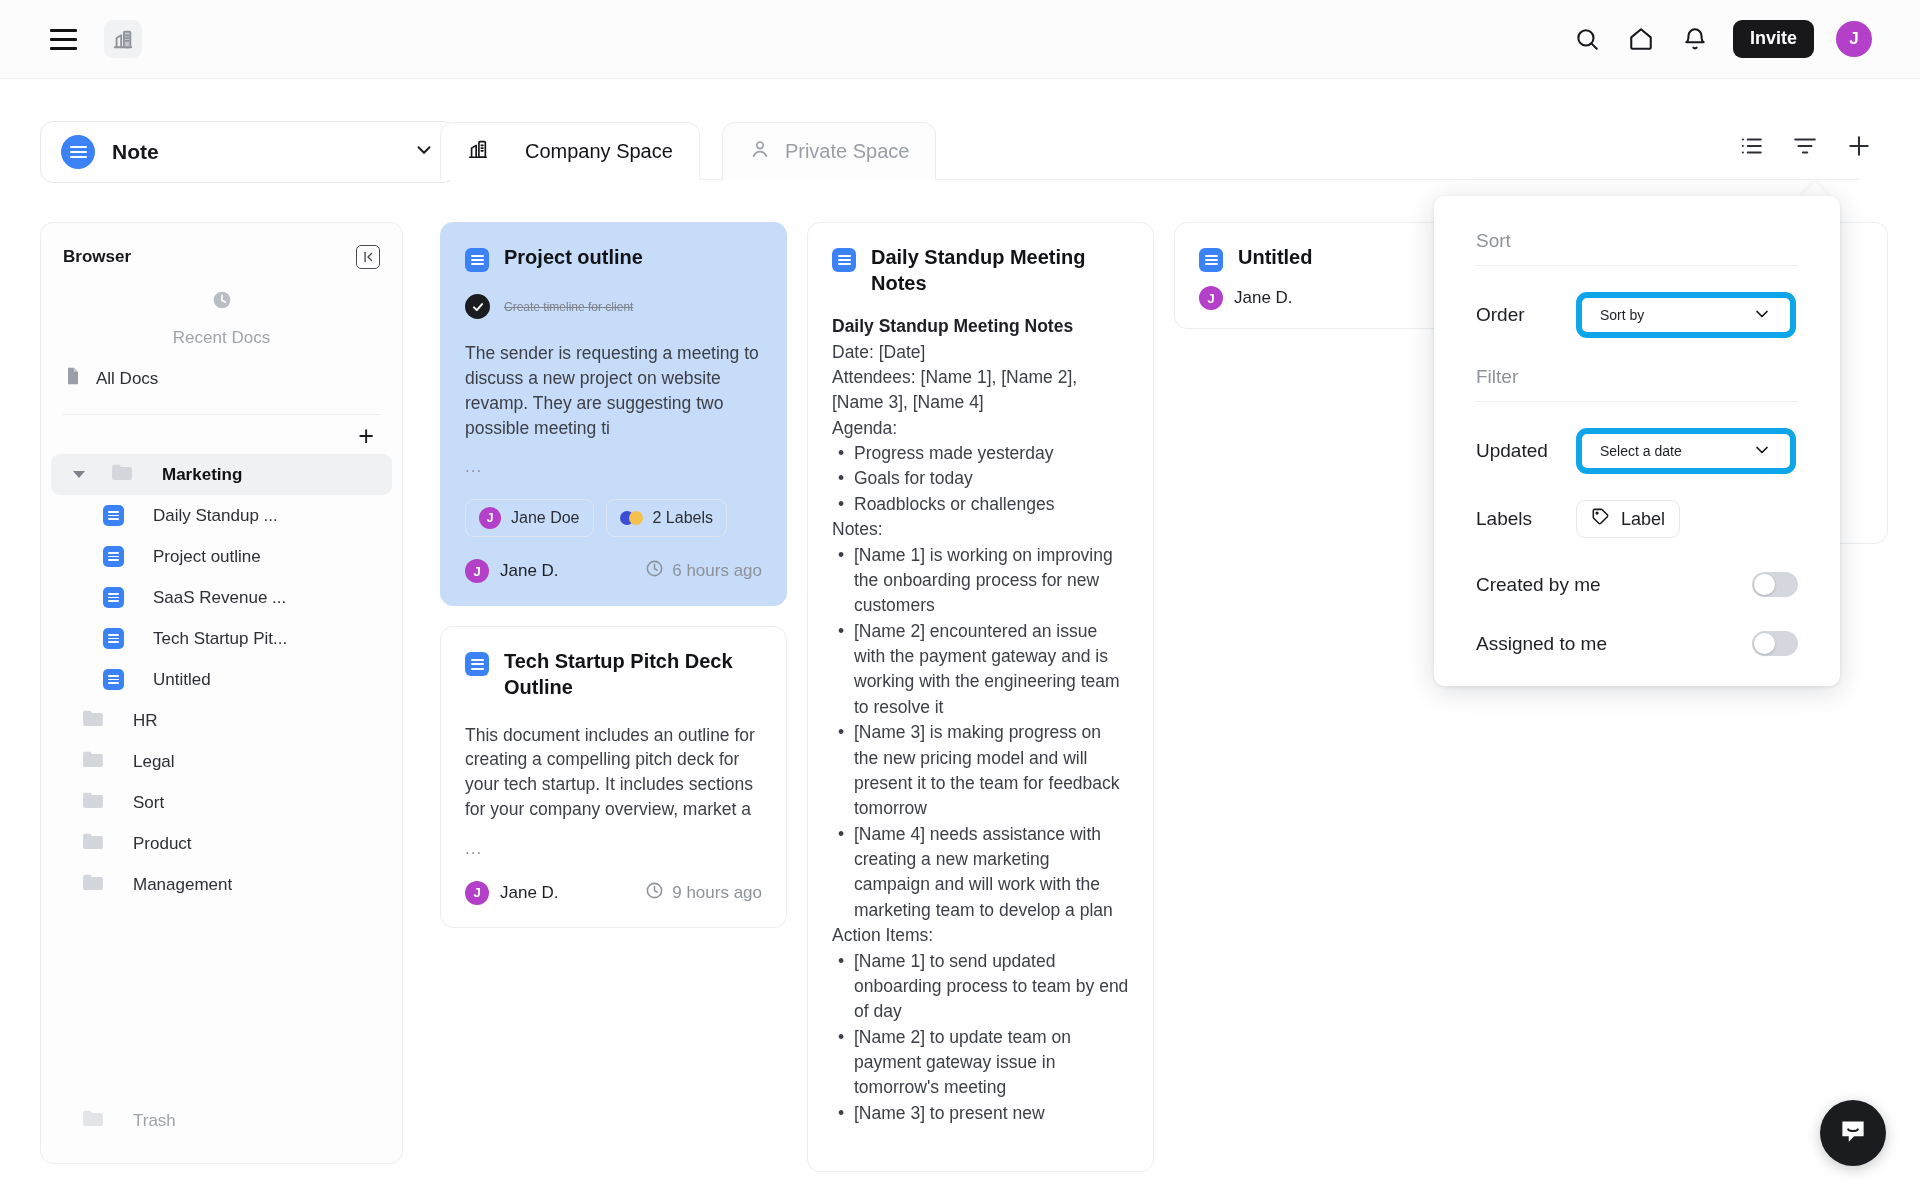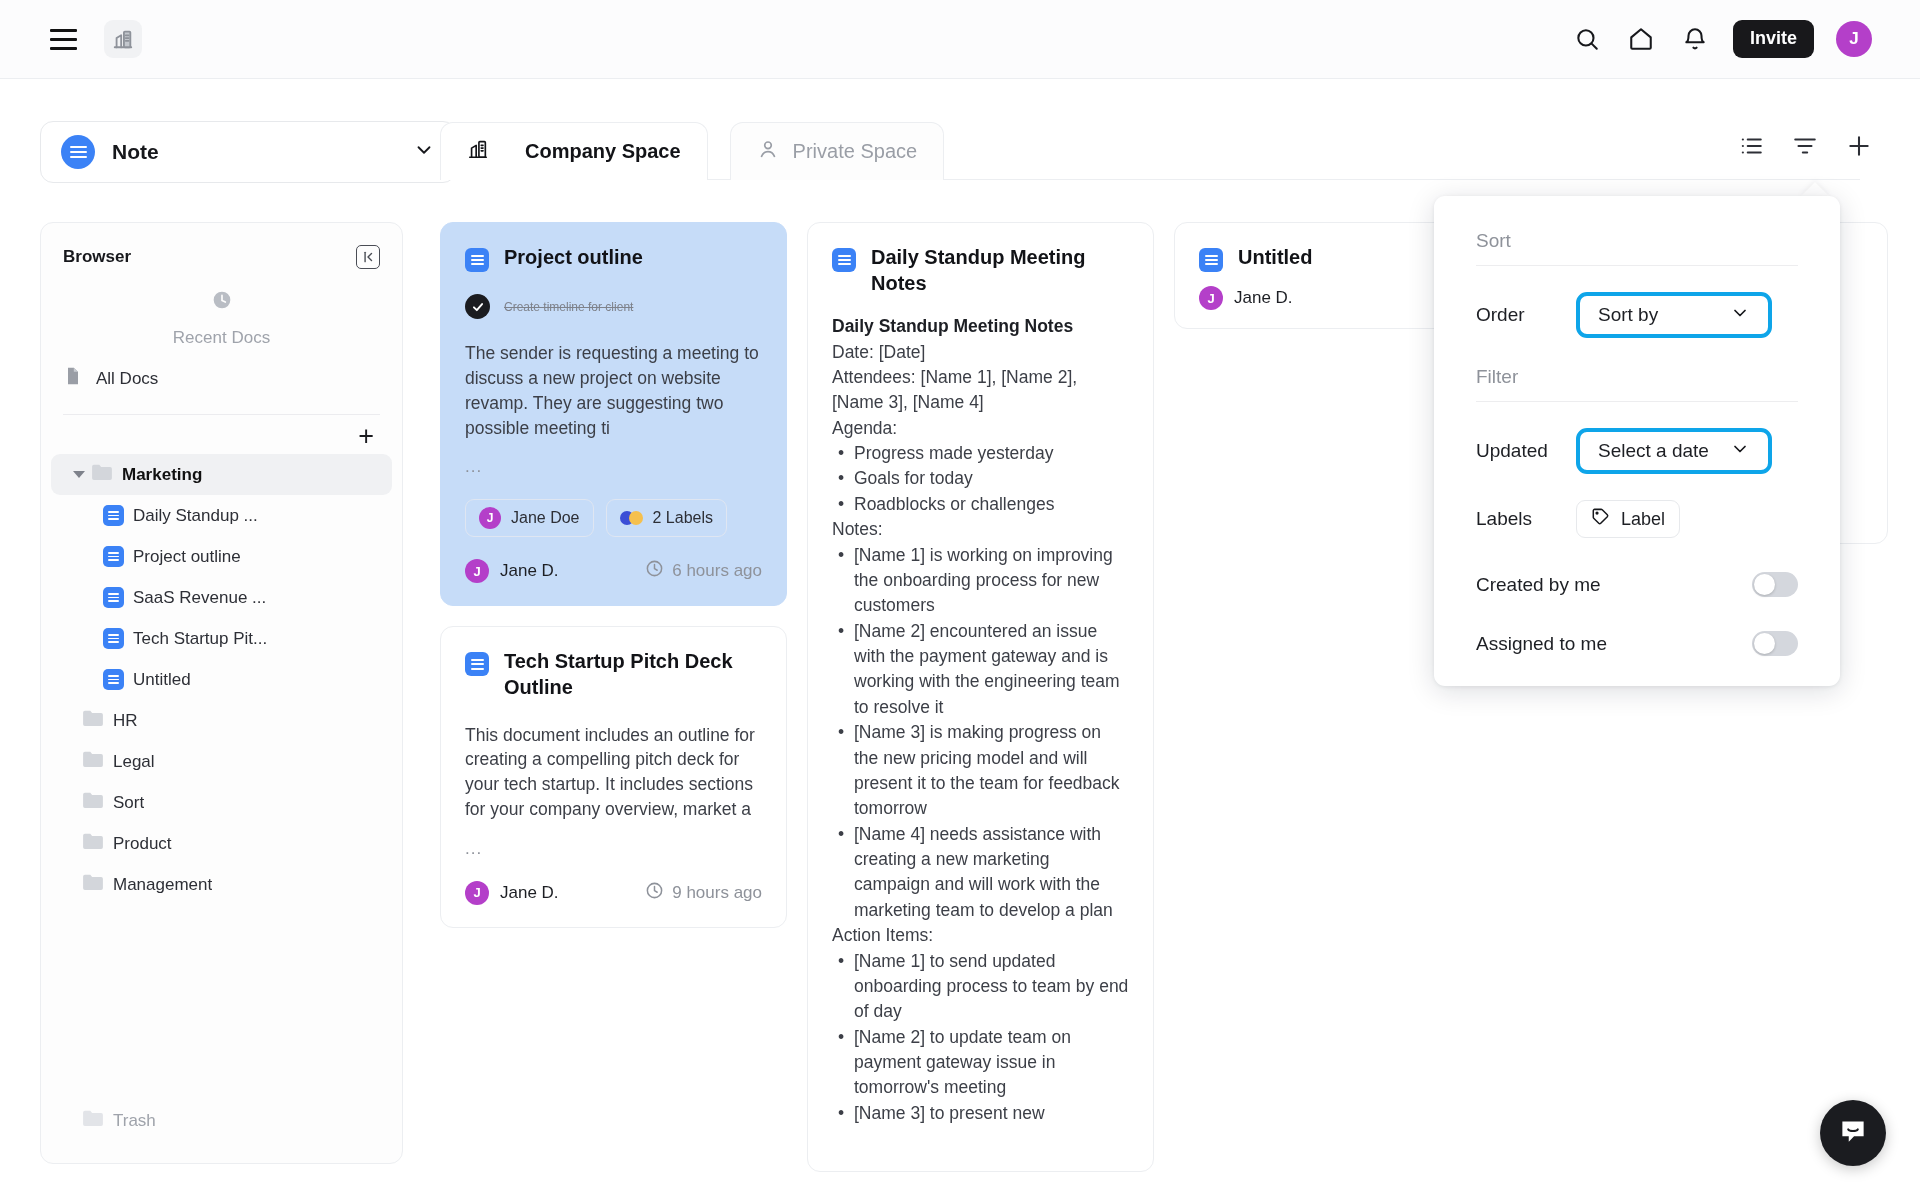--- a/index.html
+++ b/index.html
@@ -95,21 +95,21 @@
     display: flex; align-items: center; gap: 13px;
     padding: 9px 22px; font-size: 17px; cursor: pointer;
   }
   .nav-row.muted { color: #9fa3ab; flex-direction: column; }
   .nav-row.dark { color: #2d2f36; }
   .divider { height: 1px; background: #ececef; margin: 14px 22px 0 22px; }
   .plus-row { display: flex; justify-content: flex-end; padding: 8px 28px 4px 0; }
   .plus-btn { font-size: 27px; color: #1b1c20; line-height: 1; cursor: pointer; font-weight: 300; }
 
   .tree-item {
-    display: flex; align-items: center; gap: 9px;
+    display: flex; align-items: center; gap: 29px;
     height: 41px; padding: 0 22px;
     font-size: 17px; color: #2d2f36; cursor: pointer;
     border-radius: 9px; margin: 0 10px;
   }
   .tree-item.active { background: #f0f1f3; font-weight: 700; color: #111; }
   .tree-item.child { padding-left: 52px; }
   .tree-item.trash { color: #9fa3ab; }
   .caret { width: 0; height: 0; border-left: 6px solid transparent; border-right: 6px solid transparent; border-top: 7px solid #7e828b; margin-right: -3px; }
   .doc-ic {
     width: 21px; height: 21px; border-radius: 5px; background: #3b82f6;
@@ -121,21 +121,21 @@
 
   
   .tabs { position: absolute; left: 440px; top: 122px; display: flex; gap: 22px; }
   .tab {
     display: flex; align-items: center; gap: 14px;
     height: 58px; padding: 0 26px;
     border: 1px solid #eceef1; border-bottom: none;
     border-radius: 13px 13px 0 0;
     font-size: 20px; cursor: pointer; background: #fff;
   }
-  .tab.active { color: #121317; font-weight: 700; gap: 36px; }
+  .tab.active { color: #121317; font-weight: 400; gap: 36px; }
   .tab.inactive { color: #9a9ea6; background: #fdfdfd; }
   .tab-underline {
     position: absolute; left: 440px; top: 179px;
     width: 1420px; height: 1px; background: #eceef1;
   }
   .tools { position: absolute; right: 48px; top: 133px; display: flex; align-items: center; gap: 28px; }
   .tool-ic { cursor: pointer; display: flex; align-items: center; justify-content: center; }
 
   
   .board { position: absolute; left: 440px; top: 222px; width: 1440px; height: 950px; display: flex; gap: 20px; }
@@ -205,24 +205,24 @@
     border-bottom: 15px solid #ffffff;
     filter: drop-shadow(0 -2px 2px rgba(16,20,40,0.05));
   }
   .pop-section {
     font-size: 19px; color: #8e929a;
     padding-bottom: 13px; border-bottom: 1px solid #ededef;
   }
   .pop-row { display: flex; align-items: center; margin-top: 26px; }
   .pop-row-label { font-size: 19px; color: #1d1f24; width: 100px; }
   .pop-select {
-    margin-left: 0; width: 196px; height: 46px;
-    border: 4px solid #0ea5e9; border-radius: 11px;
+    margin-left: 0; width: 220px; height: 46px;
+    border: 6px solid #0ea5e9; border-radius: 11px;
     display: flex; align-items: center; padding: 0 18px;
-    font-size: 19px; color: #1d1f24; cursor: pointer;
+    font-size: 14px; color: #1d1f24; cursor: pointer;
   }
   .pop-select .sel-chev { margin-left: auto; }
   .pop-label-btn {
     display: flex; align-items: center; gap: 11px;
     border: 1px solid #e7e9ec; border-radius: 9px;
     height: 38px; padding: 0 14px; font-size: 18px; color: #1d1f24; cursor: pointer;
   }
   .toggle {
     margin-left: auto; width: 46px; height: 25px;
     background: #d4d7dd; border-radius: 13px;

